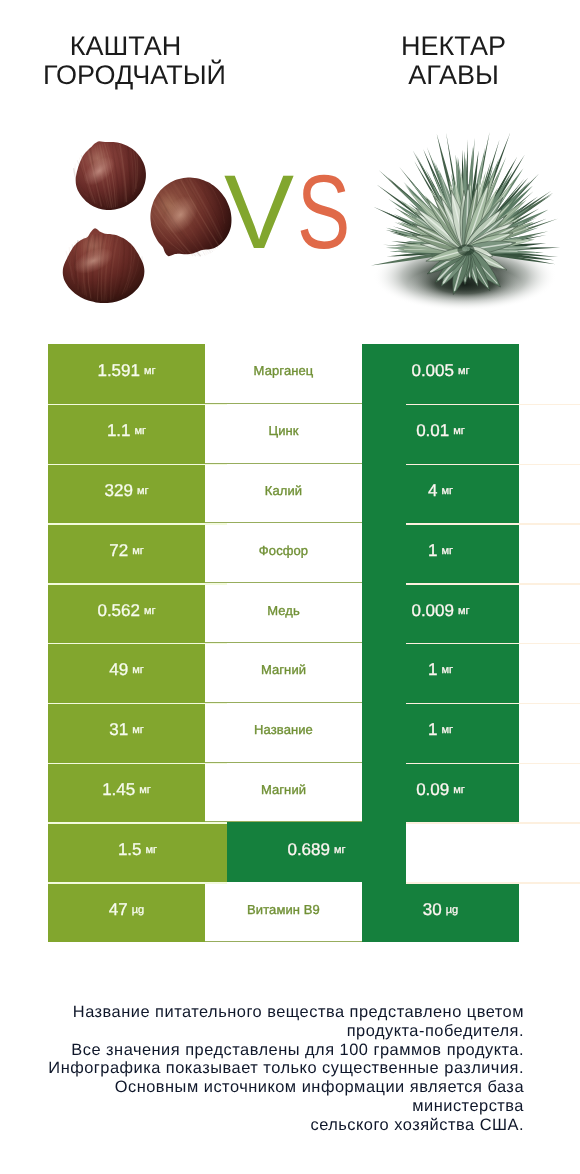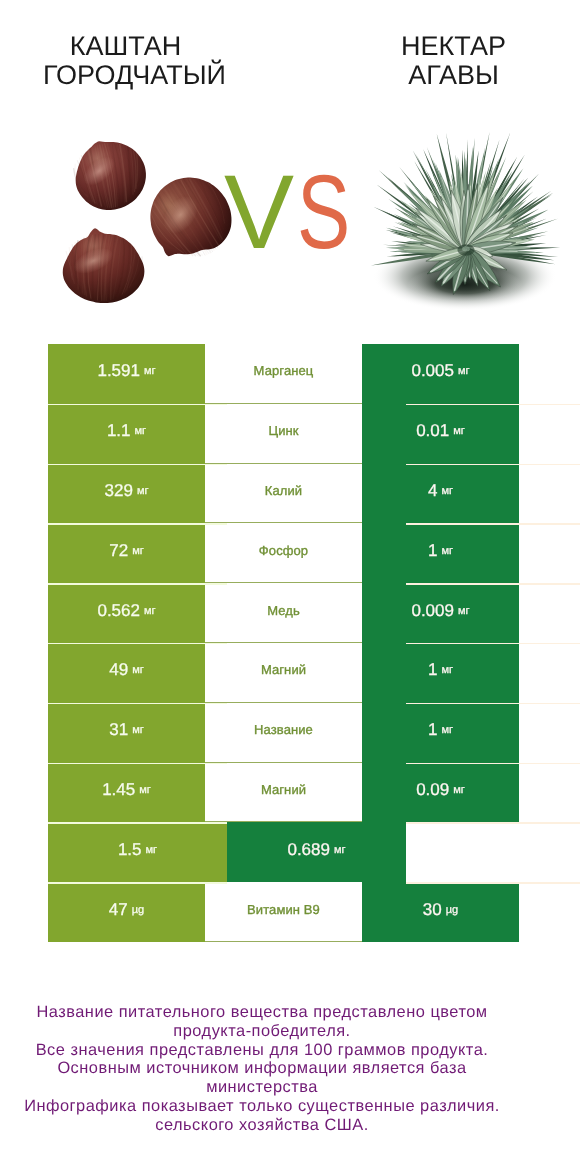--- a/index.html
+++ b/index.html
@@ -20,21 +20,21 @@
 .row{position:relative;height:59.8px;display:flex;}
 .cell{display:flex;align-items:center;justify-content:center;box-sizing:border-box;}
 .left-cell{width:179px;background:#82a62e;color:#f7fbee;padding-bottom:5px;}
 .mid-cell{width:179px;background:#fff;color:#719136;font-weight:400;border-bottom:1.2px solid #97ad5d;padding-bottom:5px;}
 .right-cell{width:179px;background:#15803d;color:#fdf5f1;padding-bottom:5px;}
 .num{font-size:17px;font-weight:400;-webkit-text-stroke:0.3px currentColor;}
 .unit{font-size:11px;margin-left:4px;font-weight:400;-webkit-text-stroke:0.3px currentColor;}
 .nut{font-size:13px;letter-spacing:0.1px;-webkit-text-stroke:0.35px #719136;}
 .sep{position:absolute;left:0;top:0;width:179px;height:1.4px;background:#f3fbdd;}
 .sep.r{left:358px;background:#fdf0df;}
-.footer{position:absolute;left:0;top:1003px;width:524px;text-align:center;font-size:16.4px;letter-spacing:0.5px;line-height:18.8px;color:#701a75;}
+.footer{position:absolute;left:0;top:1003px;width:524px;text-align:right;font-size:16.4px;letter-spacing:0.5px;line-height:18.8px;color:#0f172a;}
 </style>
 </head>
 <body>
 
 <div class="page">
 
   <div class="title left">
     <div class="t1">КАШТАН</div>
     <div>ГОРОДЧАТЫЙ</div>
   </div>
@@ -674,17 +674,17 @@
           <span class="unit">µg</span>
         </div>
         <div class="sep"></div>
         <div class="sep r"></div>
       </div>
     </div>
   <div class="footer" id="footer">
       <div>Название питательного вещества представлено цветом</div>
       <div>продукта-победителя.</div>
       <div>Все значения представлены для 100 граммов продукта.</div>
+      <div>Инфографика показывает только существенные различия.</div>
       <div>Основным источником информации является база министерства</div>
-      <div>Инфографика показывает только существенные различия.</div>
       <div>сельского хозяйства США.</div>
     </div>
 </div>
 
 </body></html>

